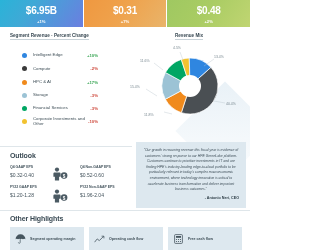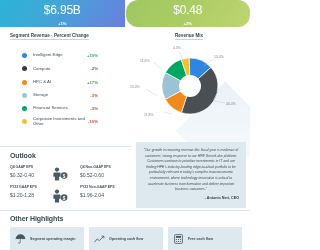--- a/index.html
+++ b/index.html
@@ -12,26 +12,26 @@
     position:relative;
   }
   .page { width:250px; height:250px; position:relative; overflow:hidden; background:#fff; }
 
   
   .kpis { display:flex; width:250px; height:27px; gap:1px; }
   .kpi {
     flex:1; display:flex; flex-direction:column; align-items:center;
     justify-content:center; color:#fff; padding-top:2px;
   }
-  .kpi-value { font-size:12px; font-weight:normal; letter-spacing:-0.2px; }
+  .kpi-value { font-size:10px; font-weight:bold; letter-spacing:-0.2px; }
   .kpi-delta { font-size:4.2px; margin-top:3.5px; font-weight:bold; opacity:.97; }
   .kpi-1 { background:linear-gradient(125deg,#2ab3d8 0%,#3fa9d6 35%,#6b7ee0 100%); }
   .kpi-2 { background:linear-gradient(125deg,#54c98f 0%,#71cf94 45%,#a7dd9a 100%); }
   .kpi-3 { background:linear-gradient(125deg,#ef9840 0%,#efa24c 45%,#e9b46a 100%); }
-  .kpi-4 { background:linear-gradient(125deg,#9fc861 0%,#a9cc63 45%,#c0d572 100%);border-radius:12px; }
+  .kpi-4 { background:linear-gradient(125deg,#9fc861 0%,#a9cc63 45%,#c0d572 100%); }
 
   
   .sec-title {
     font-size:4.6px; font-weight:bold; color:#3a4a54;
     border-bottom:0.6px solid #c8d2d8; display:inline-block;
     padding-bottom:1.2px;
   }
   .big-title { font-size:7px; font-weight:bold; color:#3a4a54; letter-spacing:-0.1px;}
 
   
@@ -101,20 +101,24 @@
 </style>
 </head>
 <body>
 
 <div class="page">
 
   <div class="kpis">
     <div class="kpi kpi-1">
       <div class="kpi-value">$6.95B</div>
       <div class="kpi-delta">+1%</div>
+    </div>
+    <div class="kpi kpi-3">
+      <div class="kpi-value">$0.31</div>
+      <div class="kpi-delta">+7%</div>
     </div>
     <div class="kpi kpi-4">
       <div class="kpi-value">$0.48</div>
       <div class="kpi-delta">+2%</div>
     </div>
   </div>
 
   <div class="wm"></div>
 
   <div class="mid">

